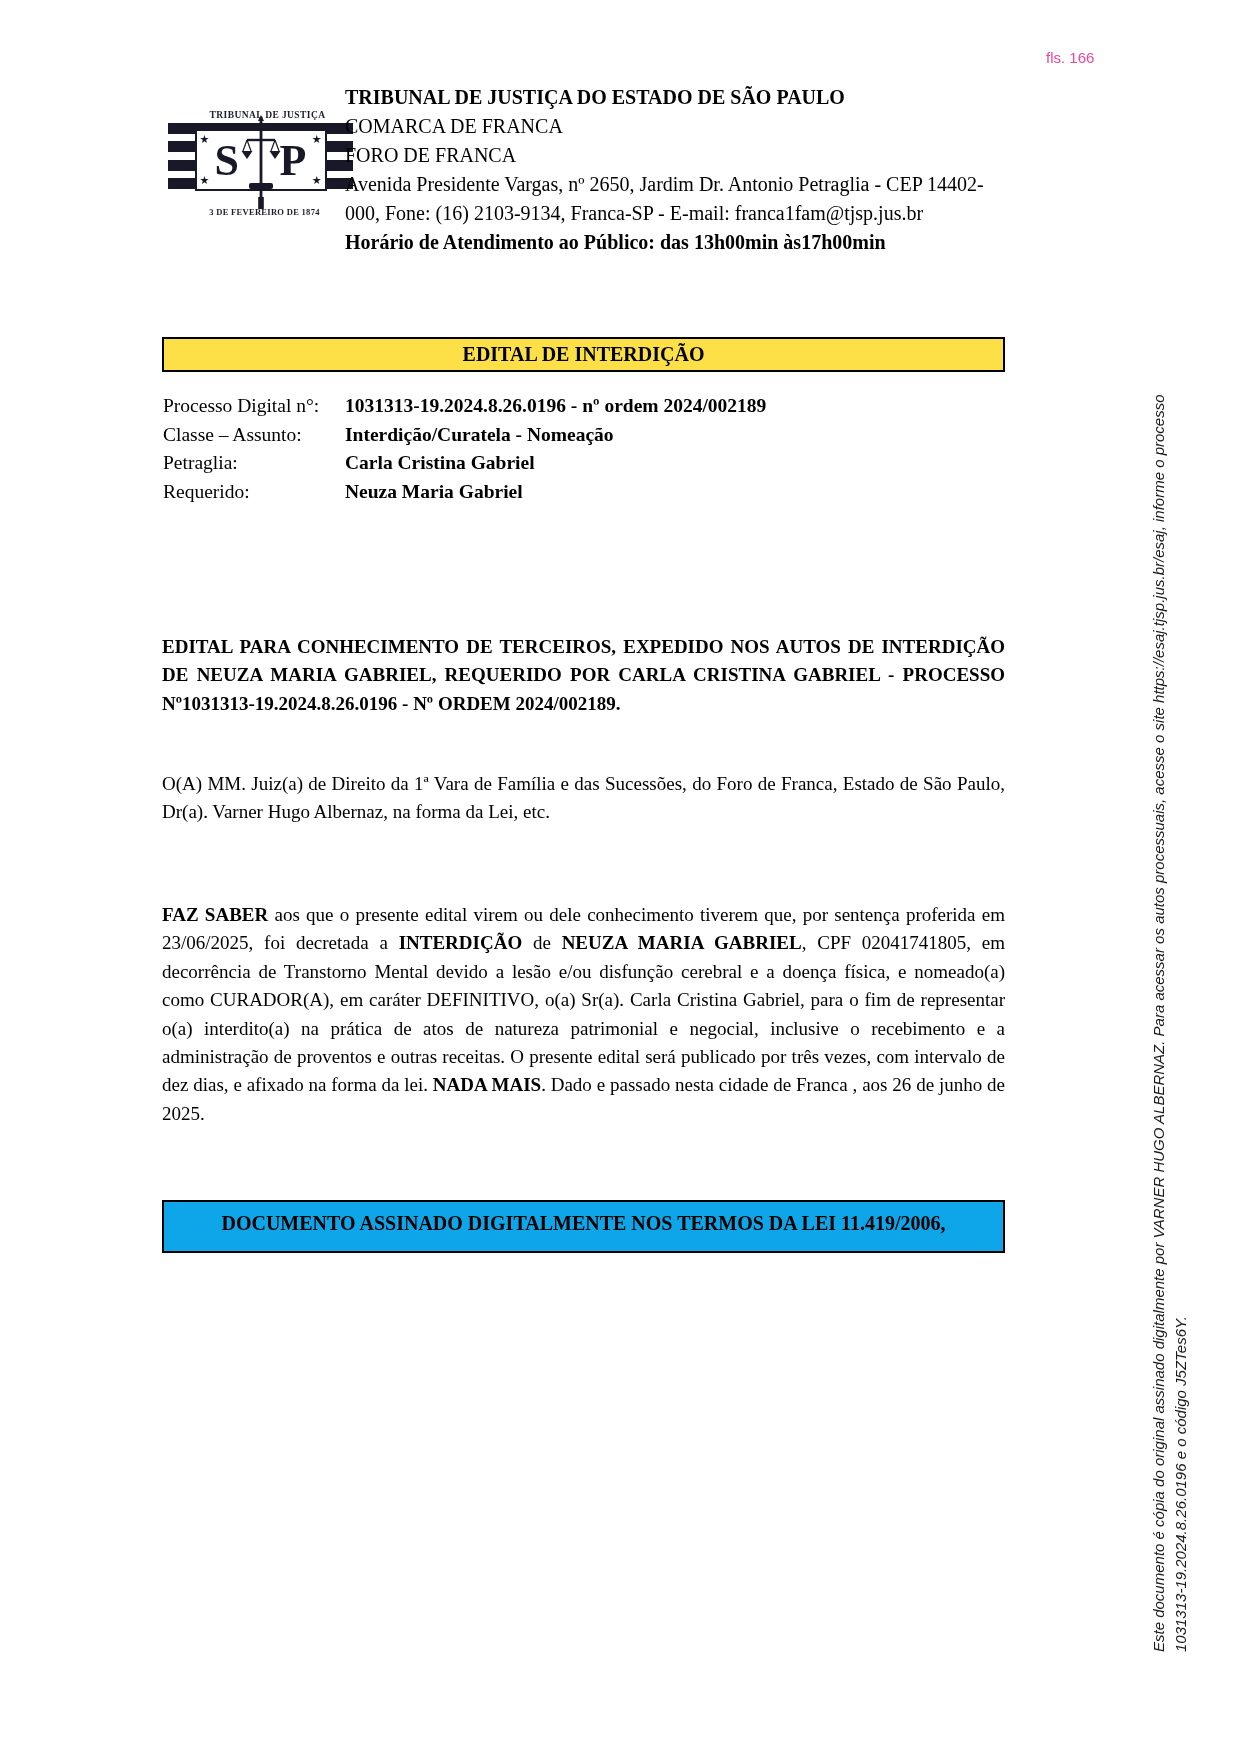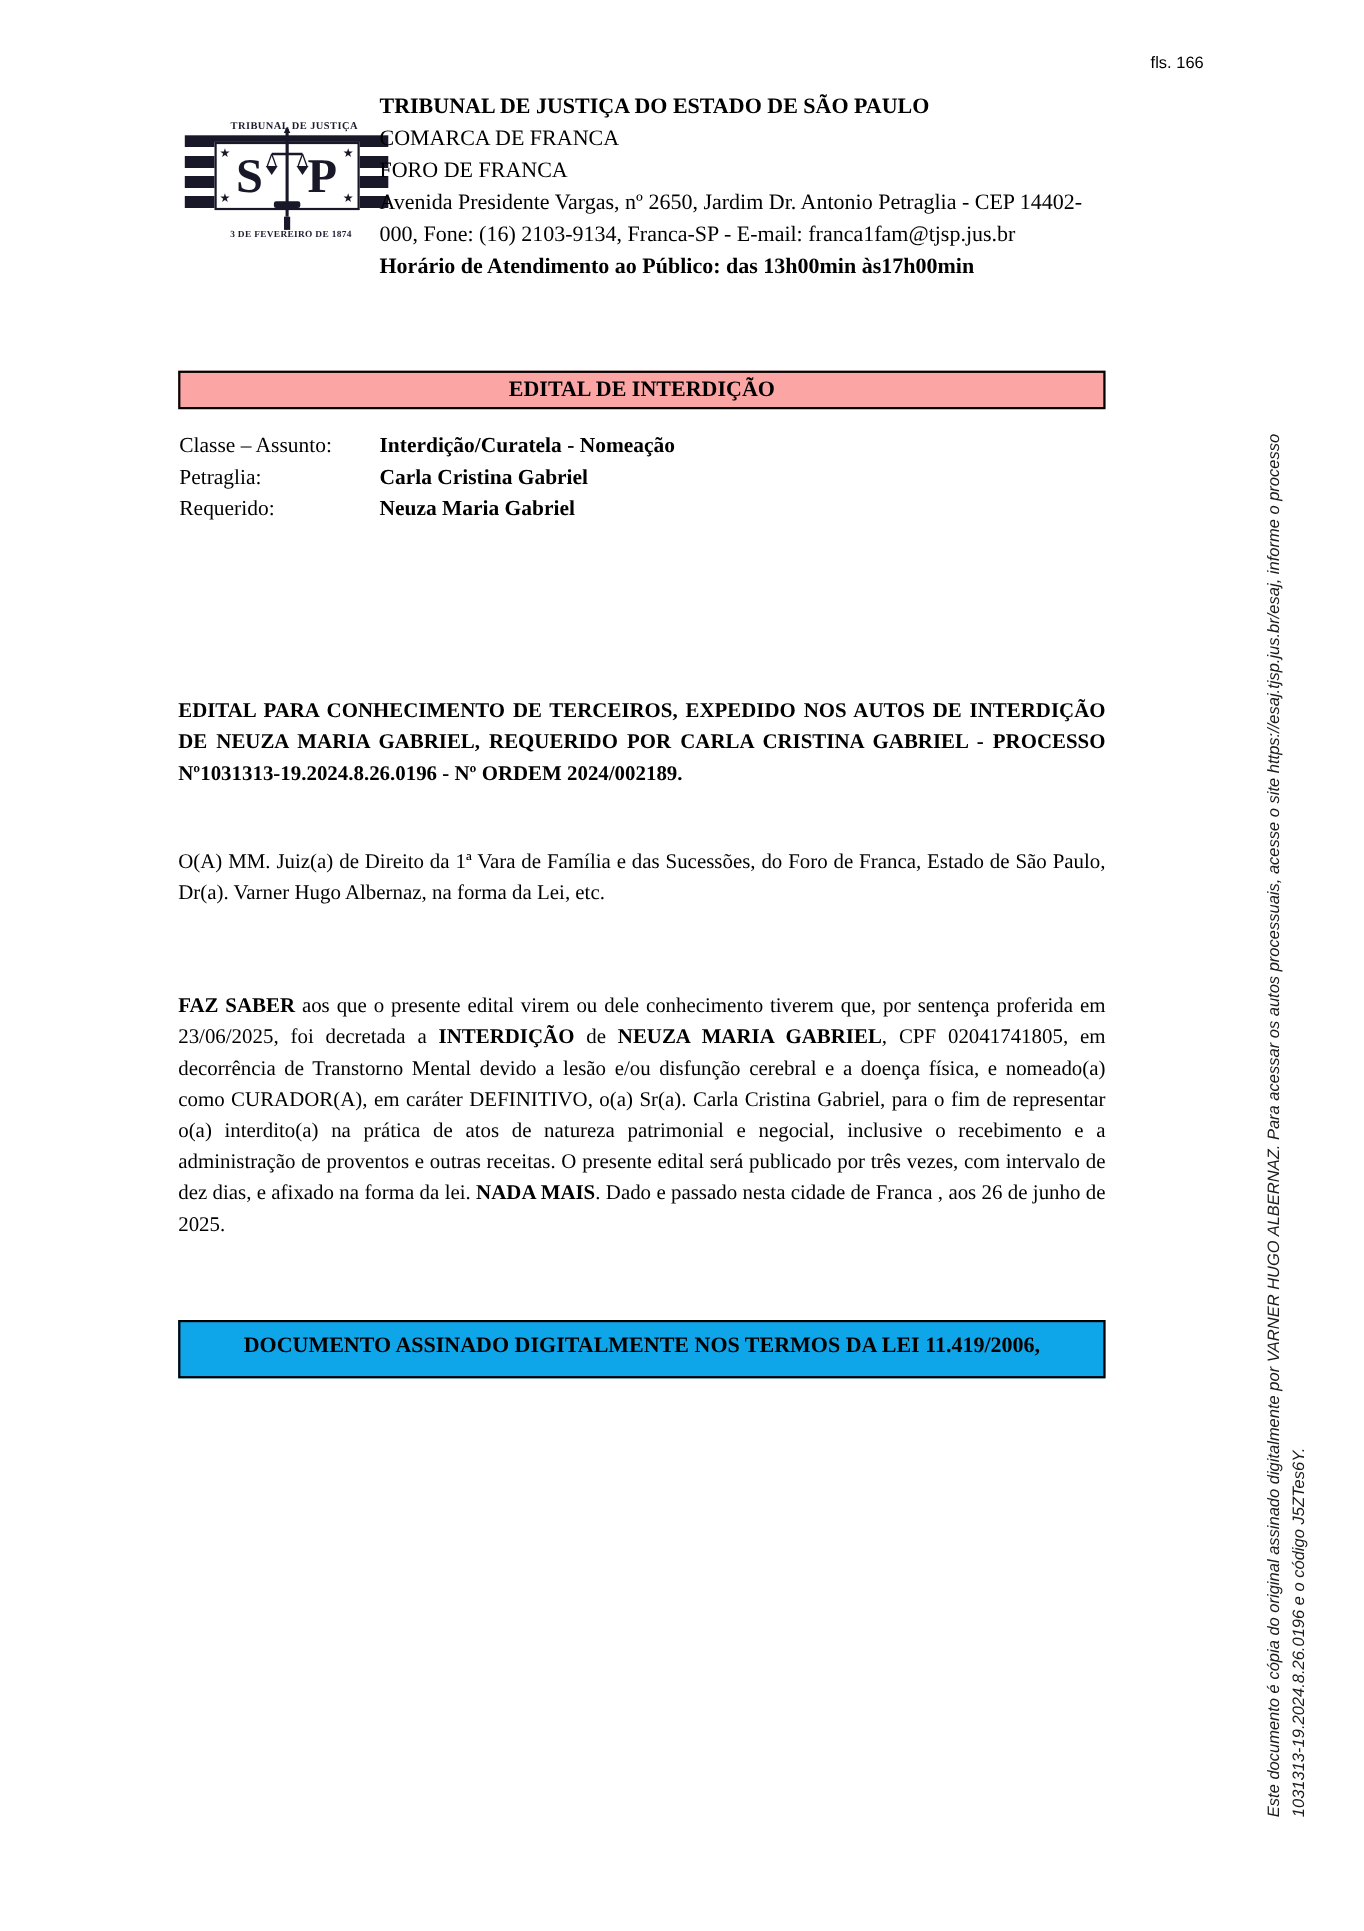--- a/index.html
+++ b/index.html
@@ -8,21 +8,21 @@
     position:relative;
     width:1240px; height:1755px;
     background:#ffffff;
     color:#000;
     font-family:"Liberation Serif","DejaVu Serif",serif;
     overflow:hidden;
   }
   .folio {
     position:absolute; left:1046px; top:49px;
     font-family:"Liberation Sans","DejaVu Sans",sans-serif;
-    font-size:15px; color:#000000;
+    font-size:15px; color:#ec4899;
   }
 
   
   .logo { position:absolute; left:168px; top:110px; width:185px; }
   .logo-top {
     text-align:center; font-weight:bold; font-size:9.5px;
     letter-spacing:.4px; padding-left:14px; margin-bottom:3px;
     color:#1c1c2e;
   }
   .logo-flag {
@@ -61,21 +61,21 @@
   
   .header-text {
     position:absolute; left:345px; top:83px; width:662px;
     font-size:20px; line-height:29px;
   }
   .header-text .b { font-weight:bold; }
 
   
   .title-box {
     position:absolute; left:162px; top:337px; width:843px; height:35px;
-    background:#fca5a5; border:2px solid #000;
+    background:#fde047; border:2px solid #000;
     text-align:center; font-weight:bold; font-size:20px; line-height:30px;
   }
 
   
   .process { position:absolute; left:163px; top:392px; width:843px; font-size:19.5px; }
   .process-row { display:flex; line-height:28.5px; }
   .process-label { width:182px; flex:0 0 182px; }
   .process-value { font-weight:bold; }
 
   .justice-note {
@@ -153,20 +153,24 @@
     <div>COMARCA DE FRANCA</div>
     <div>FORO DE FRANCA</div>
     <div>Avenida Presidente Vargas, nº 2650, Jardim Dr. Antonio Petraglia - CEP 14402-000, Fone: (16) 2103-9134, Franca-SP - E-mail: franca1fam@tjsp.jus.br</div>
     <div class="b">Horário de Atendimento ao Público: das 13h00min às17h00min</div>
   </div>
 
   <div class="title-box">EDITAL DE INTERDIÇÃO</div>
 
   <div class="process">
     <div class="process-row">
+      <span class="process-label">Processo Digital n°:</span>
+      <span class="process-value">1031313-19.2024.8.26.0196  - nº ordem 2024/002189</span>
+    </div>
+    <div class="process-row">
       <span class="process-label">Classe – Assunto:</span>
       <span class="process-value">Interdição/Curatela - Nomeação</span>
     </div>
     <div class="process-row">
       <span class="process-label">Petraglia:</span>
       <span class="process-value">Carla Cristina Gabriel</span>
     </div>
     <div class="process-row">
       <span class="process-label">Requerido:</span>
       <span class="process-value">Neuza Maria Gabriel</span>

